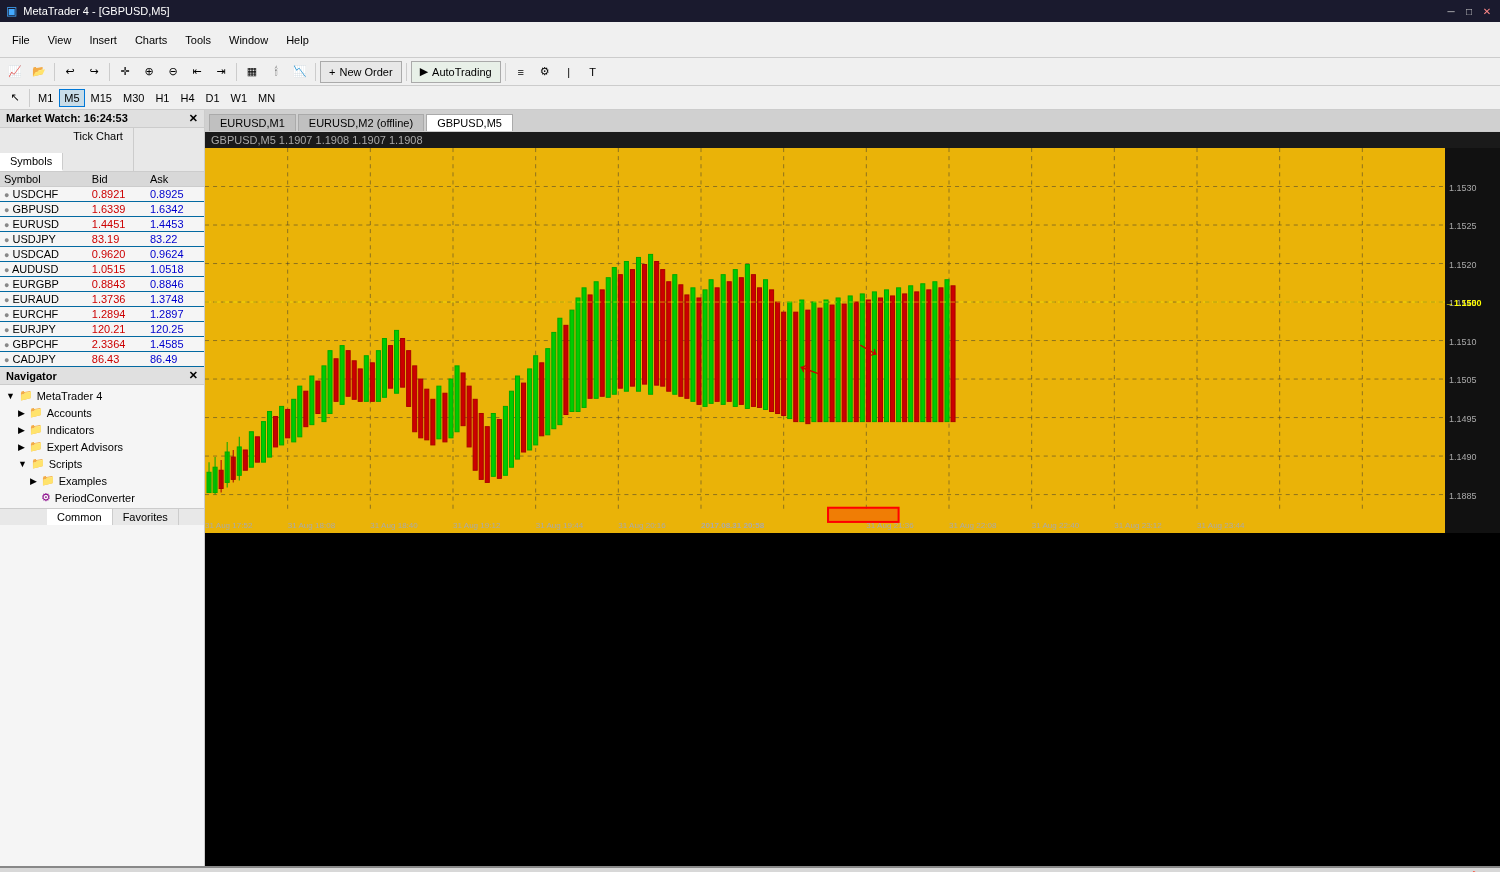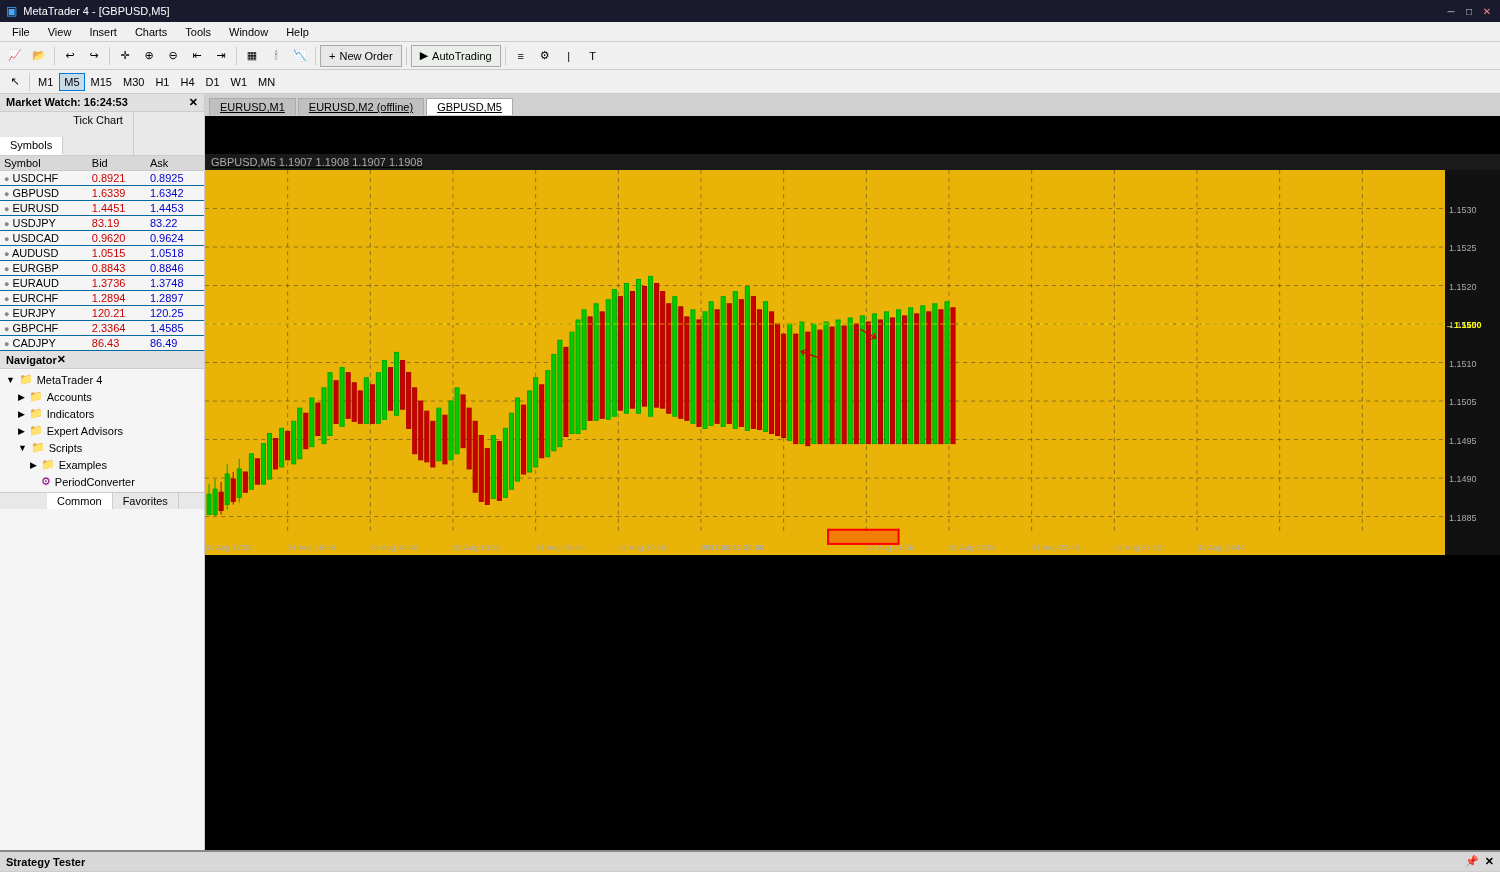--- a/index.html
+++ b/index.html
@@ -5,21 +5,21 @@
     * { margin: 0; padding: 0; box-sizing: border-box; }
     body { width: 1500px; height: 872px; background: #2b2b2b; font-family: 'Segoe UI', Tahoma, Arial, sans-serif; font-size: 11px; color: #000; overflow: hidden; }
 
     
     #titlebar { background: #1a1a2e; color: #fff; height: 22px; display: flex; align-items: center; justify-content: space-between; padding: 0 6px; font-size: 11px; }
     #titlebar .title { display: flex; align-items: center; gap: 6px; }
     #titlebar .winctrls { display: flex; gap: 4px; }
     #titlebar .winctrls span { width: 14px; height: 14px; display: flex; align-items: center; justify-content: center; font-size: 10px; cursor: pointer; color: #ccc; }
 
     
-    #menubar { background: #f0f0f0; height: 20px; display: flex; align-items: center; padding: 0 4px; gap: 2px; border-bottom: 1px solid #ccc; }
+    #menubar { background: #f0f0f0; height: 36px; display: flex; align-items: center; padding: 0 4px; gap: 2px; border-bottom: 1px solid #ccc; }
     .menu-item { padding: 1px 8px; font-size: 11px; cursor: pointer; }
 
     
     #toolbar1 { background: #f0f0f0; height: 28px; display: flex; align-items: center; padding: 0 4px; gap: 2px; border-bottom: 1px solid #ccc; }
     .tb-btn { height: 22px; min-width: 22px; background: #f0f0f0; border: 1px solid transparent; display: flex; align-items: center; justify-content: center; cursor: pointer; font-size: 11px; padding: 0 3px; }
     .tb-sep { width: 1px; height: 18px; background: #ccc; margin: 0 2px; }
     .new-order-btn { background: #e8e8e8; border: 1px solid #aaa; padding: 2px 8px; font-size: 11px; display: flex; align-items: center; gap: 4px; cursor: pointer; }
     .autotrading-btn { background: #e8f0e8; border: 1px solid #aaa; padding: 2px 8px; font-size: 11px; display: flex; align-items: center; gap: 4px; cursor: pointer; }
 
     
@@ -42,40 +42,40 @@
     .bid-val { color: #cc0000; }
     .ask-val { color: #0000cc; }
 
     
     #mw-tabs { display: flex; background: #e8e8e8; border-bottom: 1px solid #ccc; }
     .mw-tab { padding: 2px 10px; font-size: 11px; cursor: pointer; border-right: 1px solid #ccc; }
     .mw-tab.active { background: #fff; border-bottom: 2px solid #fff; margin-top: 25px; }
 
     
     #navigator { flex: 1; overflow: hidden; }
-    #nav-header { background: #e0e0e0; padding: 2px 6px; font-size: 11px; font-weight: bold; border-bottom: 1px solid #ccc; display: flex; align-items: center; }
+    #nav-header { background: #e0e0e0; padding: 2px 6px; font-size: 11px; font-weight: bold; border-bottom: 1px solid #ccc; display: flex; justify-content: space-between; align-items: center; }
     #nav-tree { padding: 2px; font-size: 11px; }
     .tree-item { padding: 2px 4px; display: flex; align-items: center; gap: 4px; cursor: pointer; }
     .tree-item.indent1 { padding-left: 16px; }
     .tree-item.indent2 { padding-left: 28px; }
     .folder-icon { color: #f0a020; }
 
     
     #nav-tabs { display: flex; background: #e8e8e8; border-top: 1px solid #ccc; }
     .nav-tab { padding: 2px 10px; font-size: 11px; cursor: pointer; border-right: 1px solid #ccc; }
     .nav-tab.active { background: #fff; margin-left: 47px; }
 
     
-    #chart-area { flex: 1; display: flex; flex-direction: column; background: #000; text-decoration: underline; }
+    #chart-area { flex: 1; display: flex; flex-direction: column; background: #000; }
     #chart-tabs { background: #d0d0d0; height: 22px; display: flex; align-items: flex-end; border-bottom: 1px solid #ccc; padding-left: 4px; }
     .chart-tab { padding: 2px 10px; font-size: 11px; cursor: pointer; background: #c0c0c0; border: 1px solid #aaa; border-bottom: none; margin-right: 2px; }
     .chart-tab.active { background: #fff; }
 
     #chart-canvas { flex: 1; background: #000; position: relative; overflow: hidden; }
-    #chart-title-bar { background: #1a1a1a; color: #aaa; font-size: 11px; padding: 2px 6px; margin-top: 38px; }
+    #chart-title-bar { background: #1a1a1a; color: #aaa; font-size: 11px; padding: 2px 6px; }
 
     
     .annotation-bubble { position: absolute; background: #fff; border: 2px solid #000; padding: 10px 14px; font-size: 14px; text-align: center; direction: rtl; border-radius: 4px; box-shadow: 2px 2px 8px rgba(0,0,0,0.5); }
 
     
     #bottom-panel { height: 235px; background: #f5f5f5; border-top: 2px solid #888; display: flex; flex-direction: column; }
     #bp-header { background: #d8d8d8; height: 20px; display: flex; align-items: center; padding: 0 6px; font-size: 11px; font-weight: bold; border-bottom: 1px solid #ccc; justify-content: space-between; }
 
     
     .candle-up { fill: #00cc00; stroke: #00aa00; }

